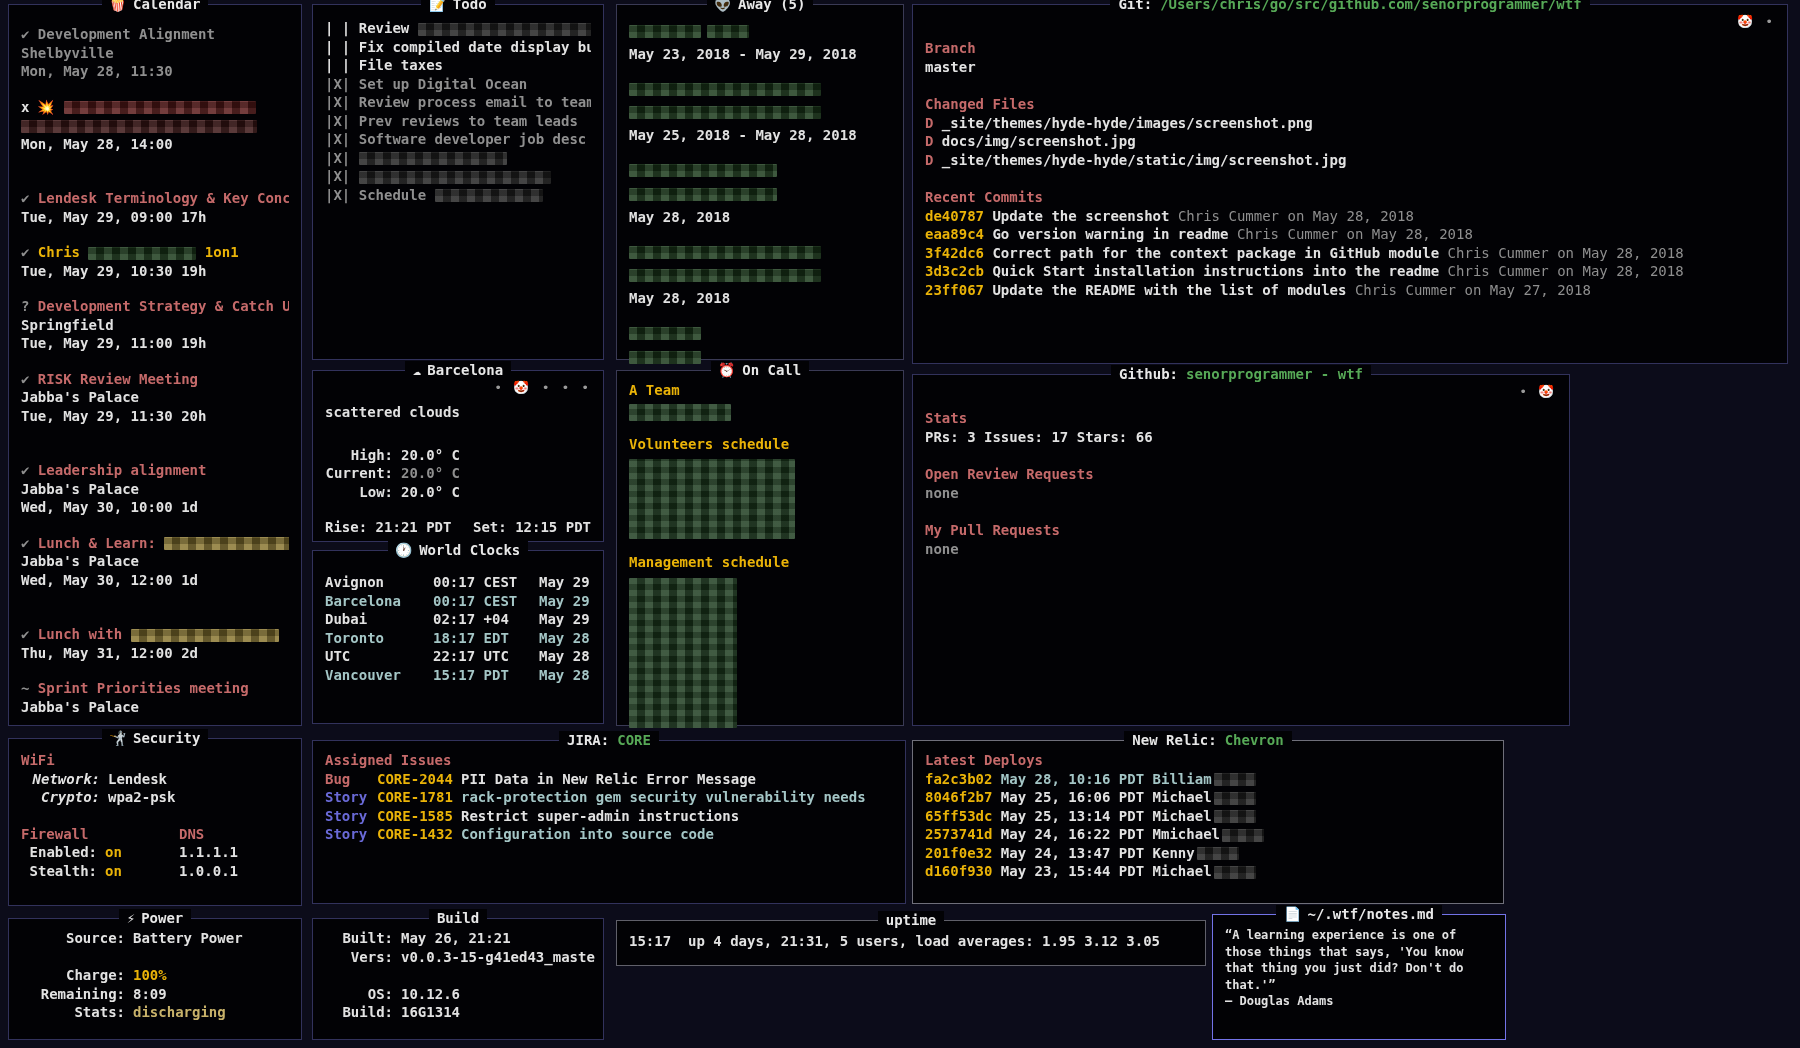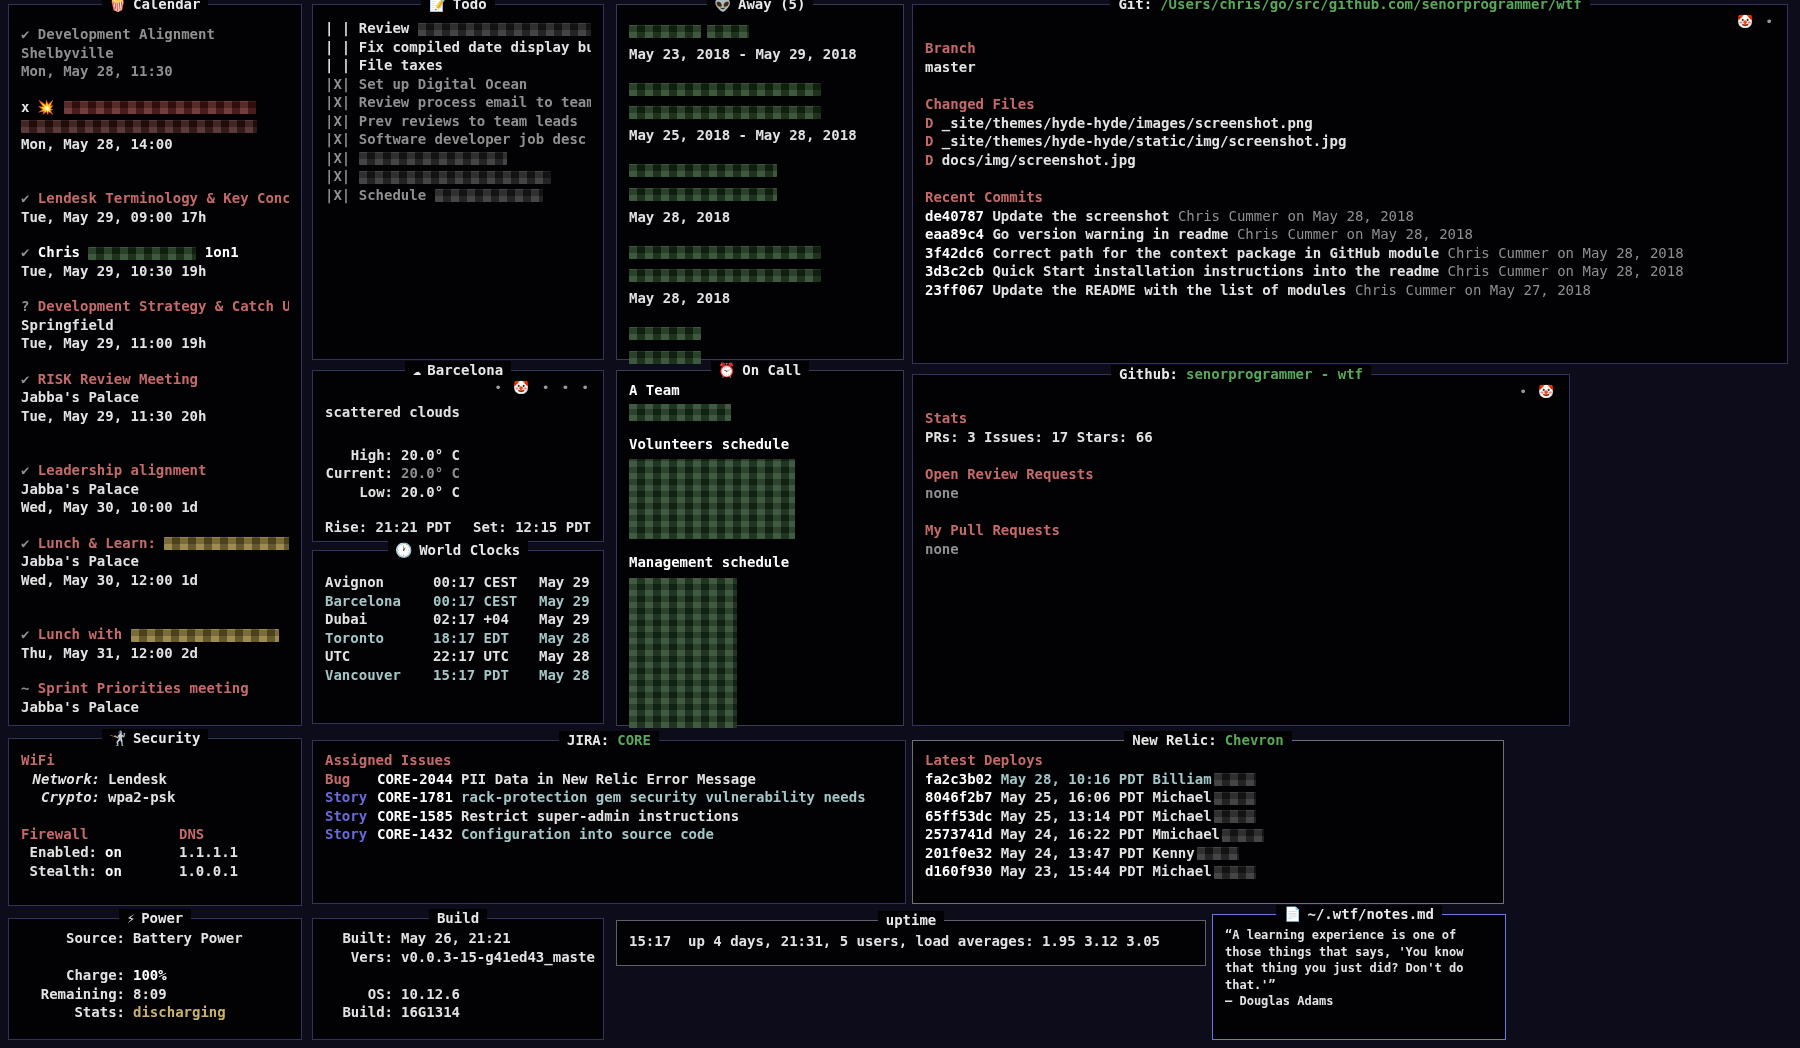--- a/index.html
+++ b/index.html
@@ -24,21 +24,21 @@
   }
   .title-icon { margin-right:6px; }
   .title-val { margin-left:8px; color:#57a957; }
   .indicator {
     position:absolute; top:8px; right:12px;
     color:#9a9a9a; font-size:13px; letter-spacing:2px; white-space:pre;
   }
   .c-white { color:#e2e2e2; font-weight:700; }
   .c-gray  { color:#8f8f8f; font-weight:700; }
   .c-red   { color:#c56a6a; font-weight:700; }
-  .c-green { color:#ffffff; font-weight:700; }
+  .c-green { color:#eab308; font-weight:700; }
   .c-teal  { color:#a4c6c6; font-weight:700; }
   .c-blue  { color:#6a6ad8; font-weight:700; }
   .c-yellow{ color:#c8b26a; font-weight:700; }
 
   .redact {
     display:inline-block; height:13px; vertical-align:middle; border-radius:1px;
     background-image:
       repeating-linear-gradient(90deg, rgba(255,255,255,.09) 0 8px, rgba(0,0,0,.30) 8px 16px),
       repeating-linear-gradient(0deg, rgba(255,255,255,.07) 0 6px, rgba(0,0,0,.22) 6px 12px);
   }
@@ -249,22 +249,22 @@
   <div class="indicator">🤡 •</div>
   <div class="git-body">
     <div class="git-sec">
       <div class="c-red">Branch</div>
       <div class="c-white">master</div>
     </div>
     <div class="git-sec">
       <div class="c-red">Changed Files</div>
       <div>
           <div class="pre-line"><span class="c-red">D </span><span class="c-white">_site/themes/hyde-hyde/images/screenshot.png</span></div>
+          <div class="pre-line"><span class="c-red">D </span><span class="c-white">docs/img/screenshot.jpg</span></div>
           <div class="pre-line"><span class="c-red">D </span><span class="c-white">_site/themes/hyde-hyde/static/img/screenshot.jpg</span></div>
-          <div class="pre-line"><span class="c-red">D </span><span class="c-white">docs/img/screenshot.jpg</span></div>
         </div>
     </div>
     <div class="git-sec">
       <div class="c-red">Recent Commits</div>
       <div>
           <div class="pre-line"><span class="c-green">de40787 </span><span class="c-white">Update the screenshot </span><span class="c-gray meta">Chris Cummer on May 28, 2018</span></div>
           <div class="pre-line"><span class="c-green">eaa89c4 </span><span class="c-white">Go version warning in readme </span><span class="c-gray meta">Chris Cummer on May 28, 2018</span></div>
           <div class="pre-line"><span class="c-green">3f42dc6 </span><span class="c-white">Correct path for the context package in GitHub module </span><span class="c-gray meta">Chris Cummer on May 28, 2018</span></div>
           <div class="pre-line"><span class="c-green">3d3c2cb </span><span class="c-white">Quick Start installation instructions into the readme </span><span class="c-gray meta">Chris Cummer on May 28, 2018</span></div>
           <div class="pre-line"><span class="c-green">23ff067 </span><span class="c-white">Update the README with the list of modules </span><span class="c-gray meta">Chris Cummer on May 27, 2018</span></div>

